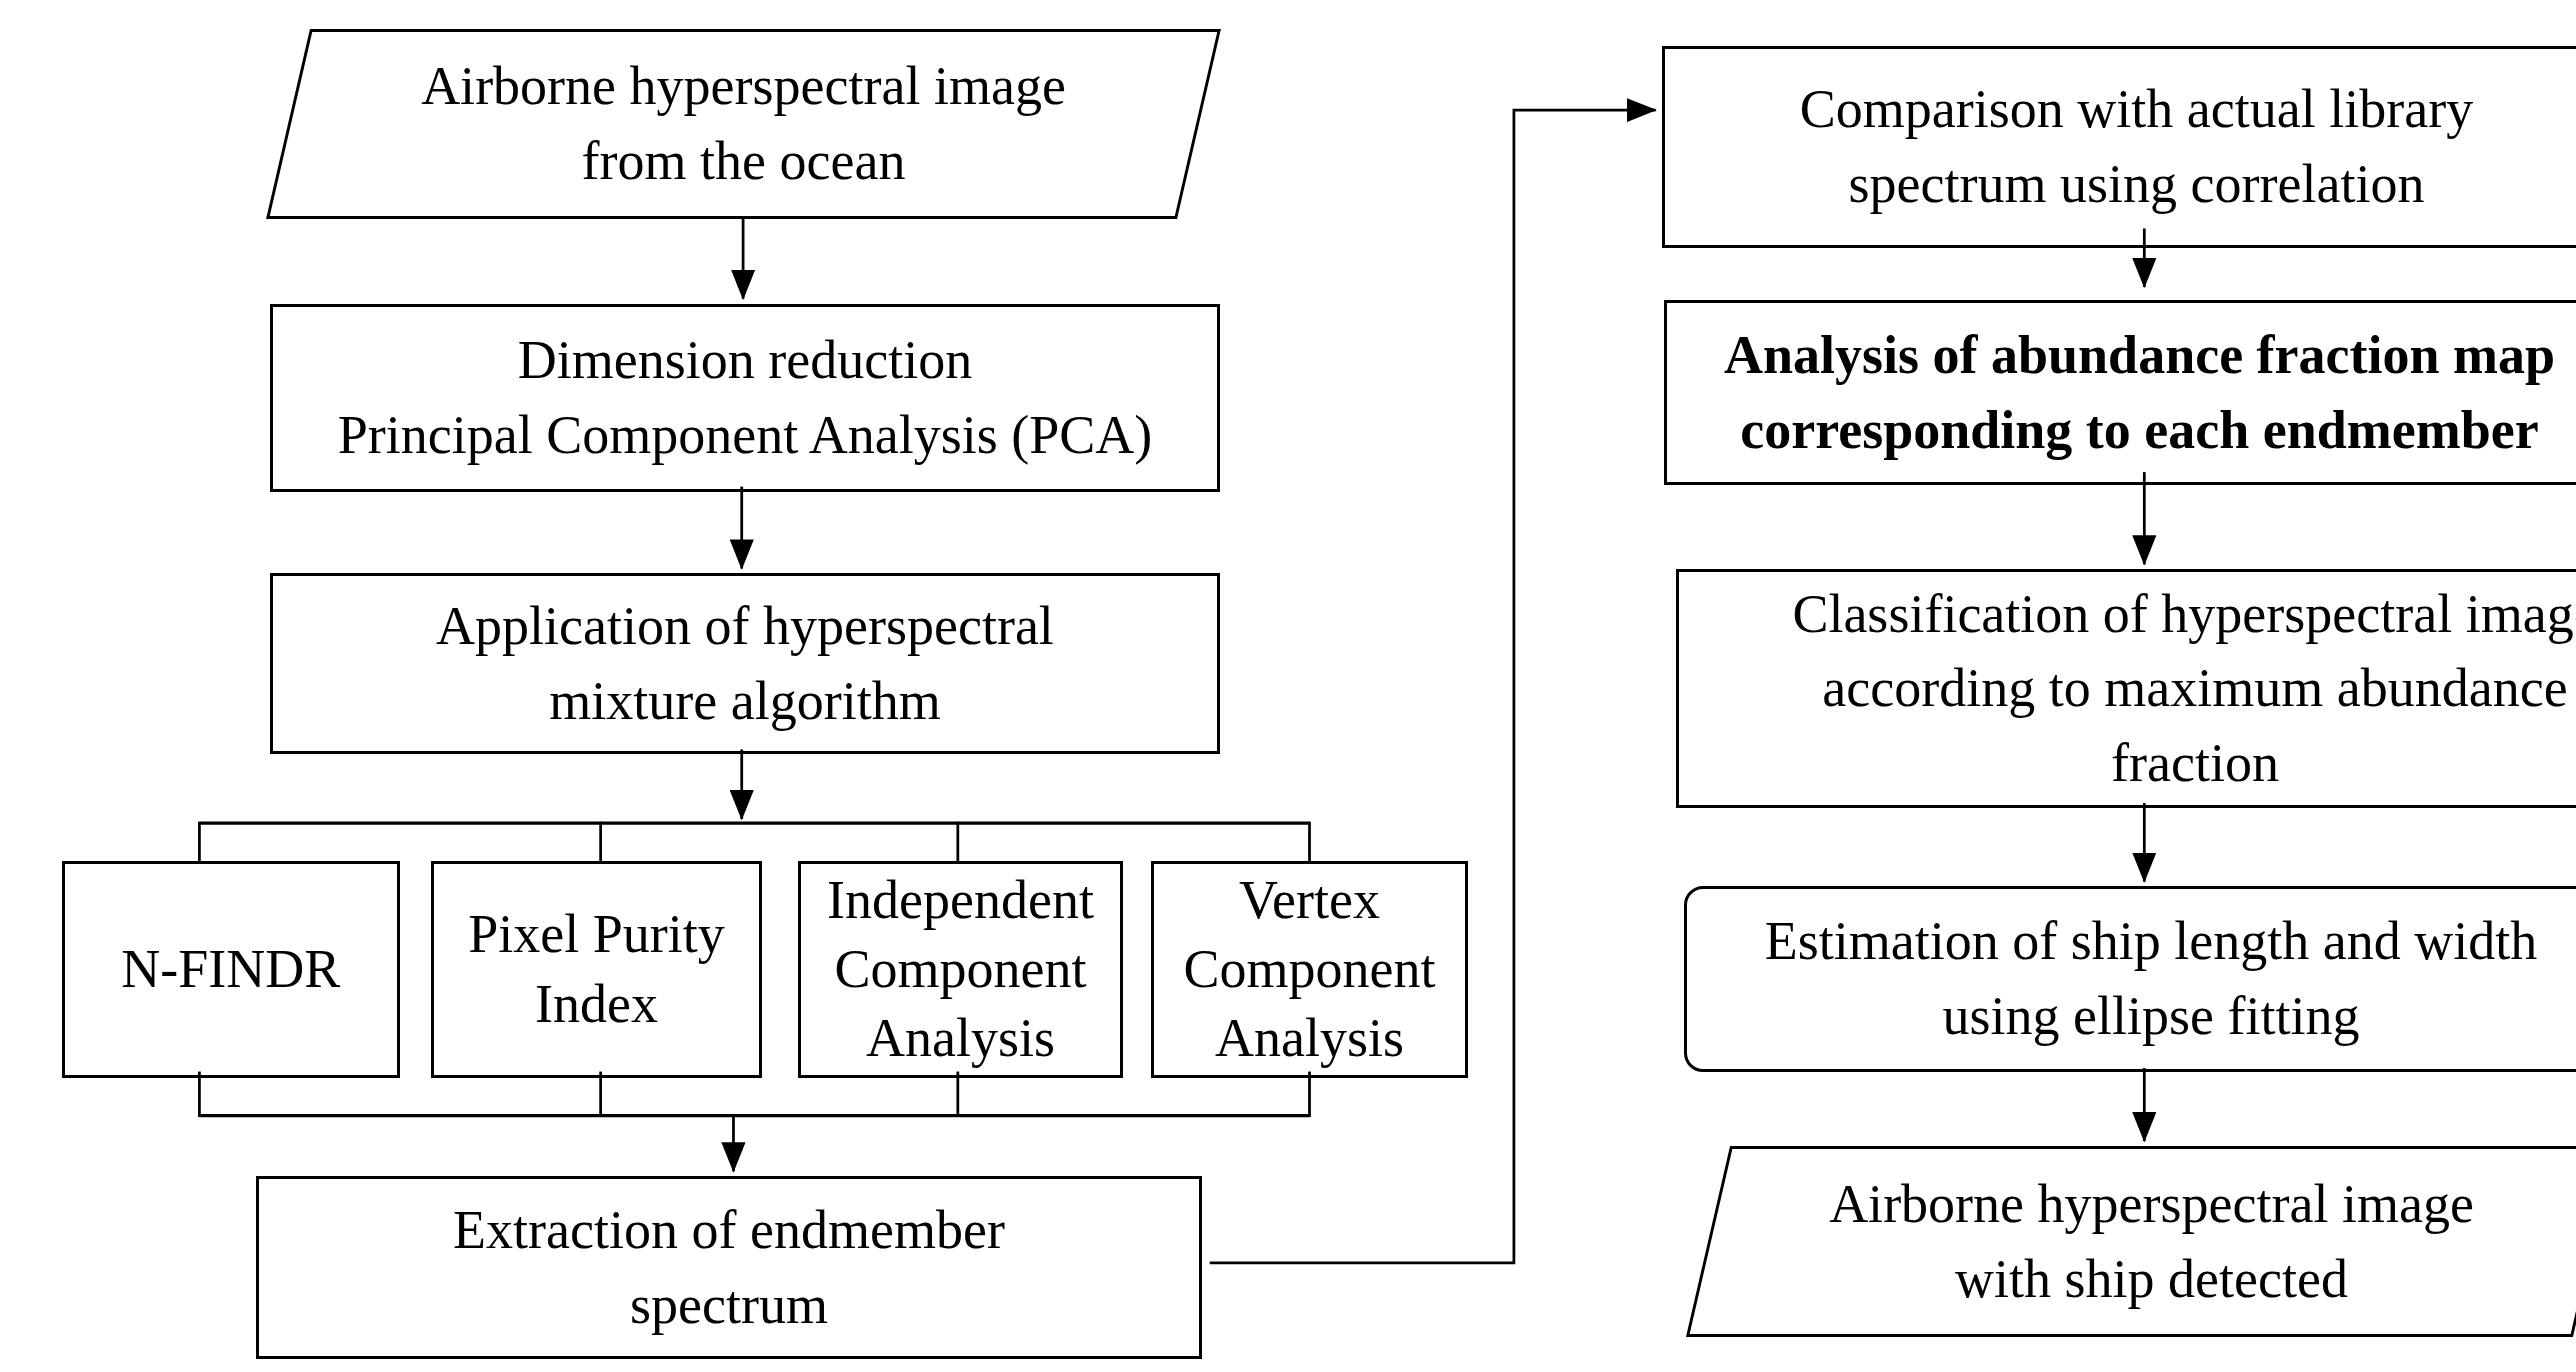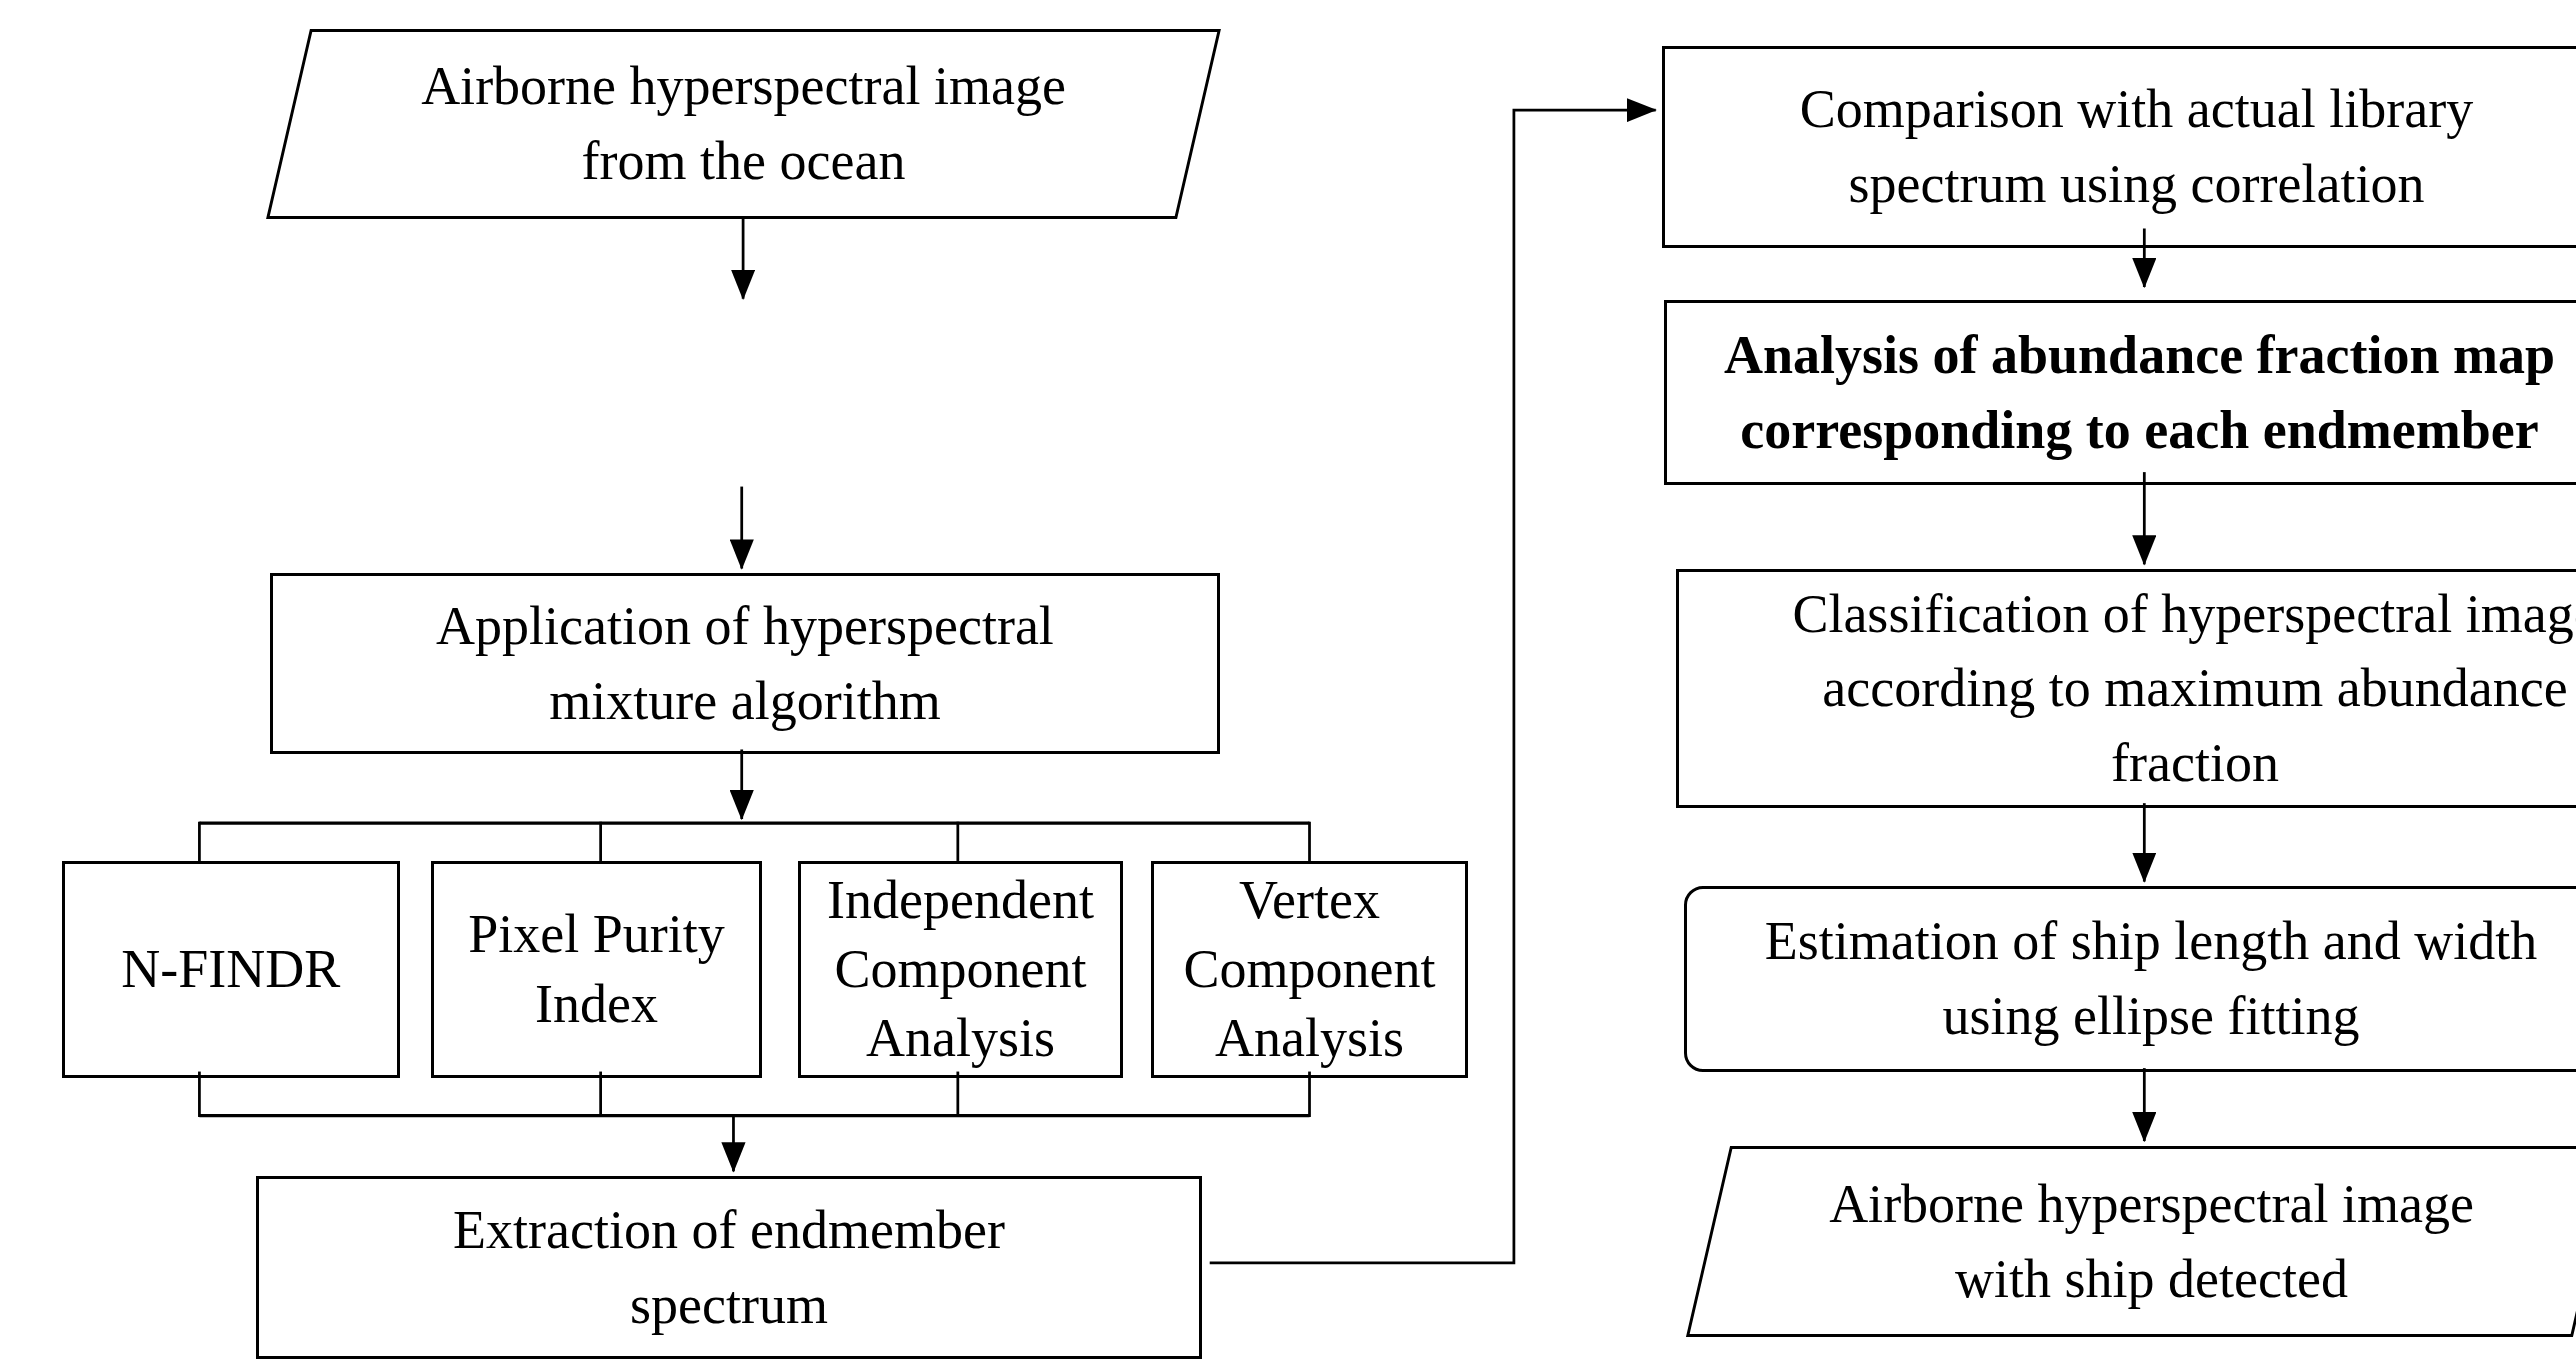--- a/index.html
+++ b/index.html
@@ -33,20 +33,24 @@
 <body>
 
 <div class="canvas">
 
   <div class="node para" style="left:217px;top:29px;width:957px;height:190px;">
     <div class="para-shape" style="left:23px;right:23px;"></div>
     <div class="node-text">Airborne hyperspectral image
 from the ocean</div>
   </div>
 
+  <div class="node rect" style="left:222px;top:304px;width:944px;height:182px;">
+    <span class="node-text">Dimension reduction
+Principal Component Analysis (PCA)</span>
+  </div>
 
   <div class="node rect" style="left:222px;top:573px;width:944px;height:175px;">
     <span class="node-text">Application of hyperspectral
 mixture algorithm</span>
   </div>
 
   <div class="node rect small" style="left:13.8px;top:861px;width:332px;height:211px;">
     <span class="node-text">N-FINDR</span>
   </div>
 

